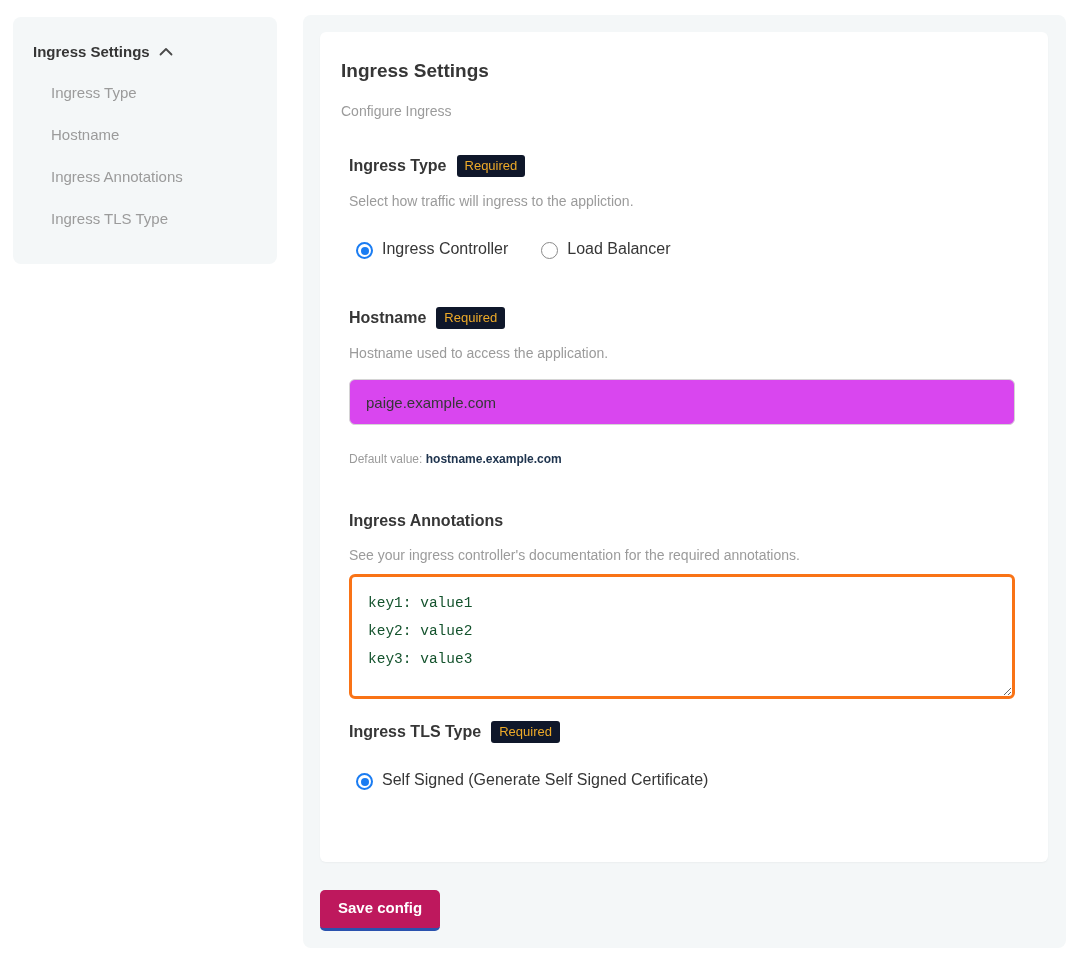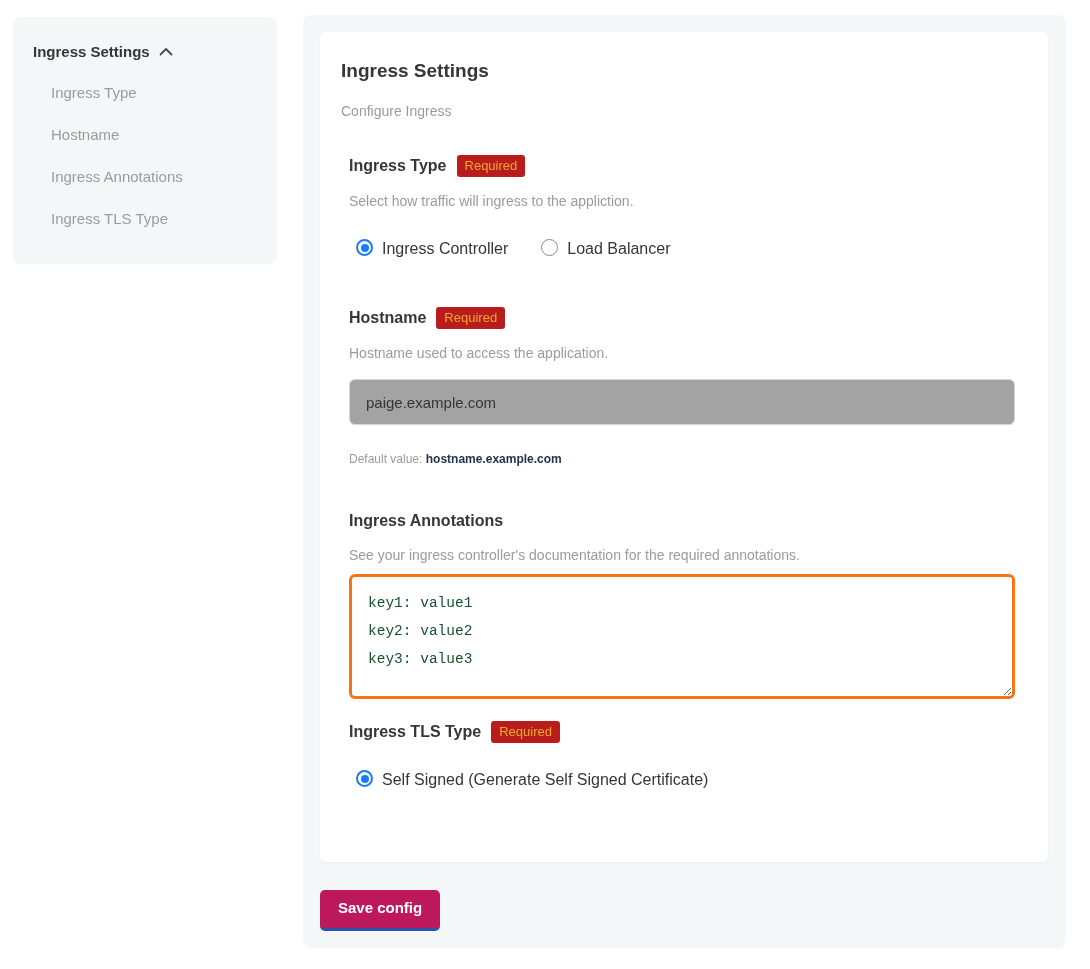--- a/index.html
+++ b/index.html
@@ -46,52 +46,52 @@
   }
   .card-title { font-size: 19px; font-weight: 700; line-height: 22px; color: #363636; }
   .card-subtitle { margin-top: 21px; font-size: 14px; line-height: 16px; color: #9b9b9b; }
 
   .section { margin-left: 8px; }
   .section-header { display: flex; align-items: center; gap: 10px; }
   .section-label { font-size: 16px; font-weight: 700; line-height: 20px; color: #363636; }
   .required-badge {
     font-size: 13px; line-height: 13px;
     padding: 4px 8px 5px 8px; border-radius: 3px;
-    background: #b91c1c; color: #edaa29;
+    background: #0f172a; color: #edaa29;
   }
   .section-help { margin-top: 16px; font-size: 14px; line-height: 16px; color: #9b9b9b; }
 
   .mt-ingress-type { margin-top: 36px; }
   .mt-hostname     { margin-top: 48px; }
   .mt-annotations  { margin-top: 44px; }
   .mt-tls          { margin-top: 22px; }
 
   
   .radio-row { margin-top: 30px; display: flex; align-items: center; gap: 33px; padding-left: 7px; }
   .radio-col { margin-top: 27px; display: flex; gap: 22px; padding-left: 7px; }
-  .radio-option { display: flex; align-items: flex-start; gap: 9px; cursor: pointer; }
+  .radio-option { display: flex; align-items: flex-end; gap: 9px; cursor: pointer; }
   .radio-circle {
     flex: none; width: 17px; height: 17px; border-radius: 50%;
     border: 1.5px solid #8a8a8a; background: #fff; position: relative;
   }
   .radio-circle.checked { border: 2px solid #1a7cf2; }
   .radio-circle.checked::after {
     content: ""; position: absolute; top: 2.5px; left: 2.5px; right: 2.5px; bottom: 2.5px;
     border-radius: 50%; background: #1a7cf2;
   }
   .radio-label { font-size: 16px; line-height: 20px; color: #363636; }
 
   
   .text-input {
     margin-top: 18px; display: block; width: 100%;
     height: 46px; padding: 0 16px;
     font-family: "Liberation Sans", "DejaVu Sans", sans-serif;
     font-size: 15px; color: #363636;
     border: 1px solid #d4d4d4; border-radius: 6px;
-    background: #a3a3a3; outline: none;
+    background: #d946ef; outline: none;
   }
   .default-line { margin-top: 26px; font-size: 12px; line-height: 16px; }
   .default-prefix { color: #9b9b9b; }
   .default-value { font-weight: 700; color: #20354f; }
 
   .textarea-input {
     margin-top: 11px; display: block; width: 100%;
     height: 125px; padding: 12px 16px;
     font-family: "Liberation Mono", "DejaVu Sans Mono", monospace;
     font-size: 14.5px; line-height: 28px; color: #14532d;

